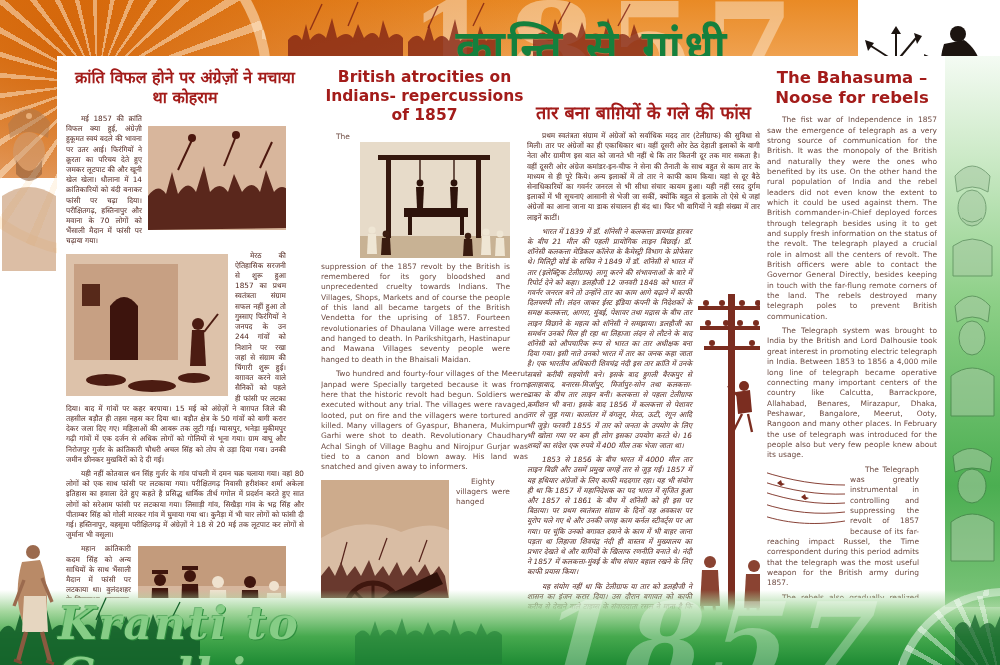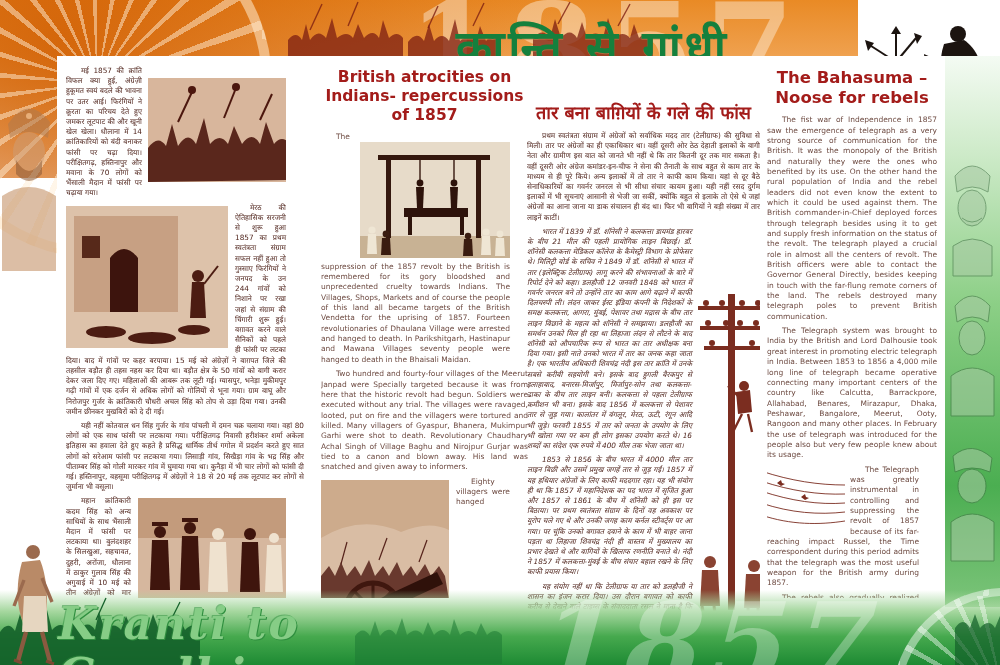--- a/index.html
+++ b/index.html
@@ -137,20 +137,21 @@
         <path d="M8,400 Q27,384 47,402 L45,416 Q27,408 10,416 Z"></path>
         <ellipse cx="27" cy="430" rx="14" ry="17"></ellipse>
         <path d="M6,466 Q27,450 49,466 L49,505 L6,505 Z"></path>
       </g>
     </svg>
   </div>
 
   <div class="card">
 
     <div class="col col1 body-hi" lang="hi">
+      <h2 class="coltitle">क्रांति विफल होने पर अंग्रेज़ों ने मचाया था कोहराम</h2>
       <div class="pwrap">
         <svg class="fig fr" style="margin:12px 0 3px 6px;" width="138" height="104" viewBox="0 0 138 104">
           <rect width="138" height="104" fill="#d8b69c"></rect>
           <path d="M0,104 L0,70 q10,-14 18,-2 l6,-22 6,22 q10,-16 18,-2 l8,-26 6,26 q10,-12 18,0 l6,-18 8,18 q10,-14 18,0 l6,-22 8,22 q8,-10 16,0 l0,36 Z" fill="#4c170e" opacity="0.9"></path>
           <g stroke="#4c170e" stroke-width="2">
               <line x1="30" y1="44" x2="44" y2="14"></line>
               <line x1="76" y1="40" x2="88" y2="10"></line>
               <line x1="112" y1="42" x2="124" y2="16"></line>
             </g>
           <circle cx="44" cy="12" r="4" fill="#4c170e"></circle>

